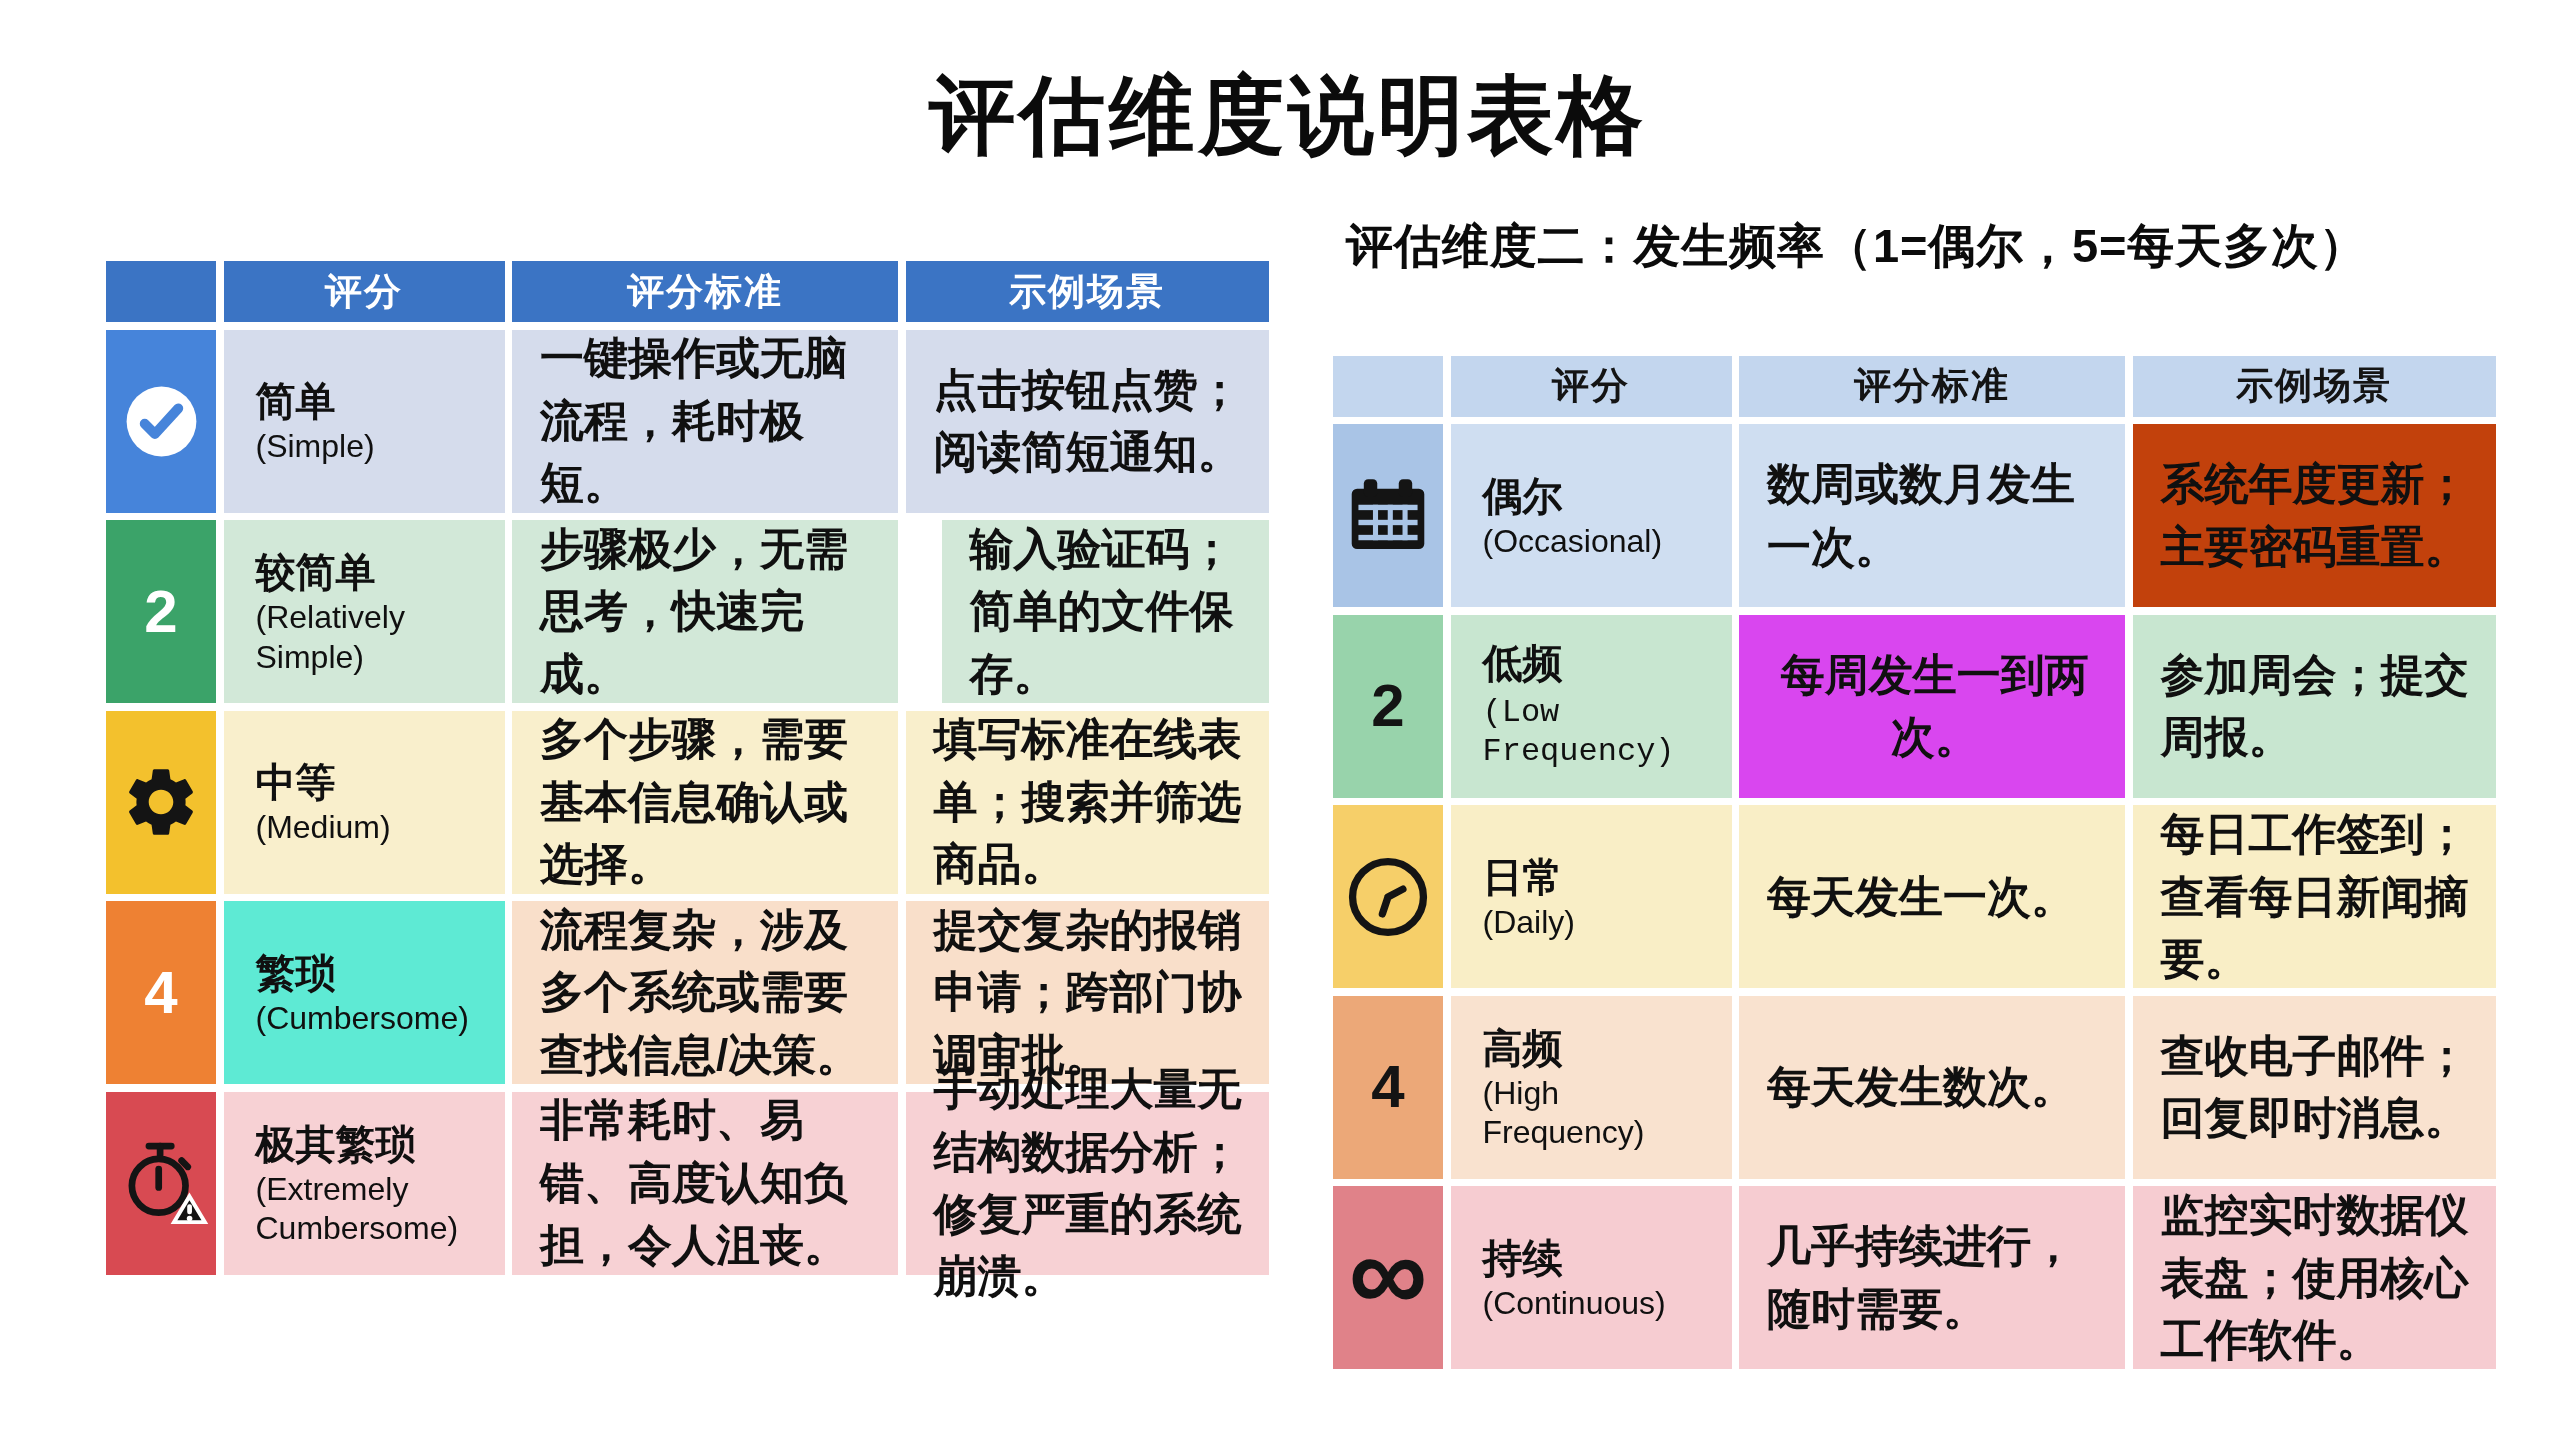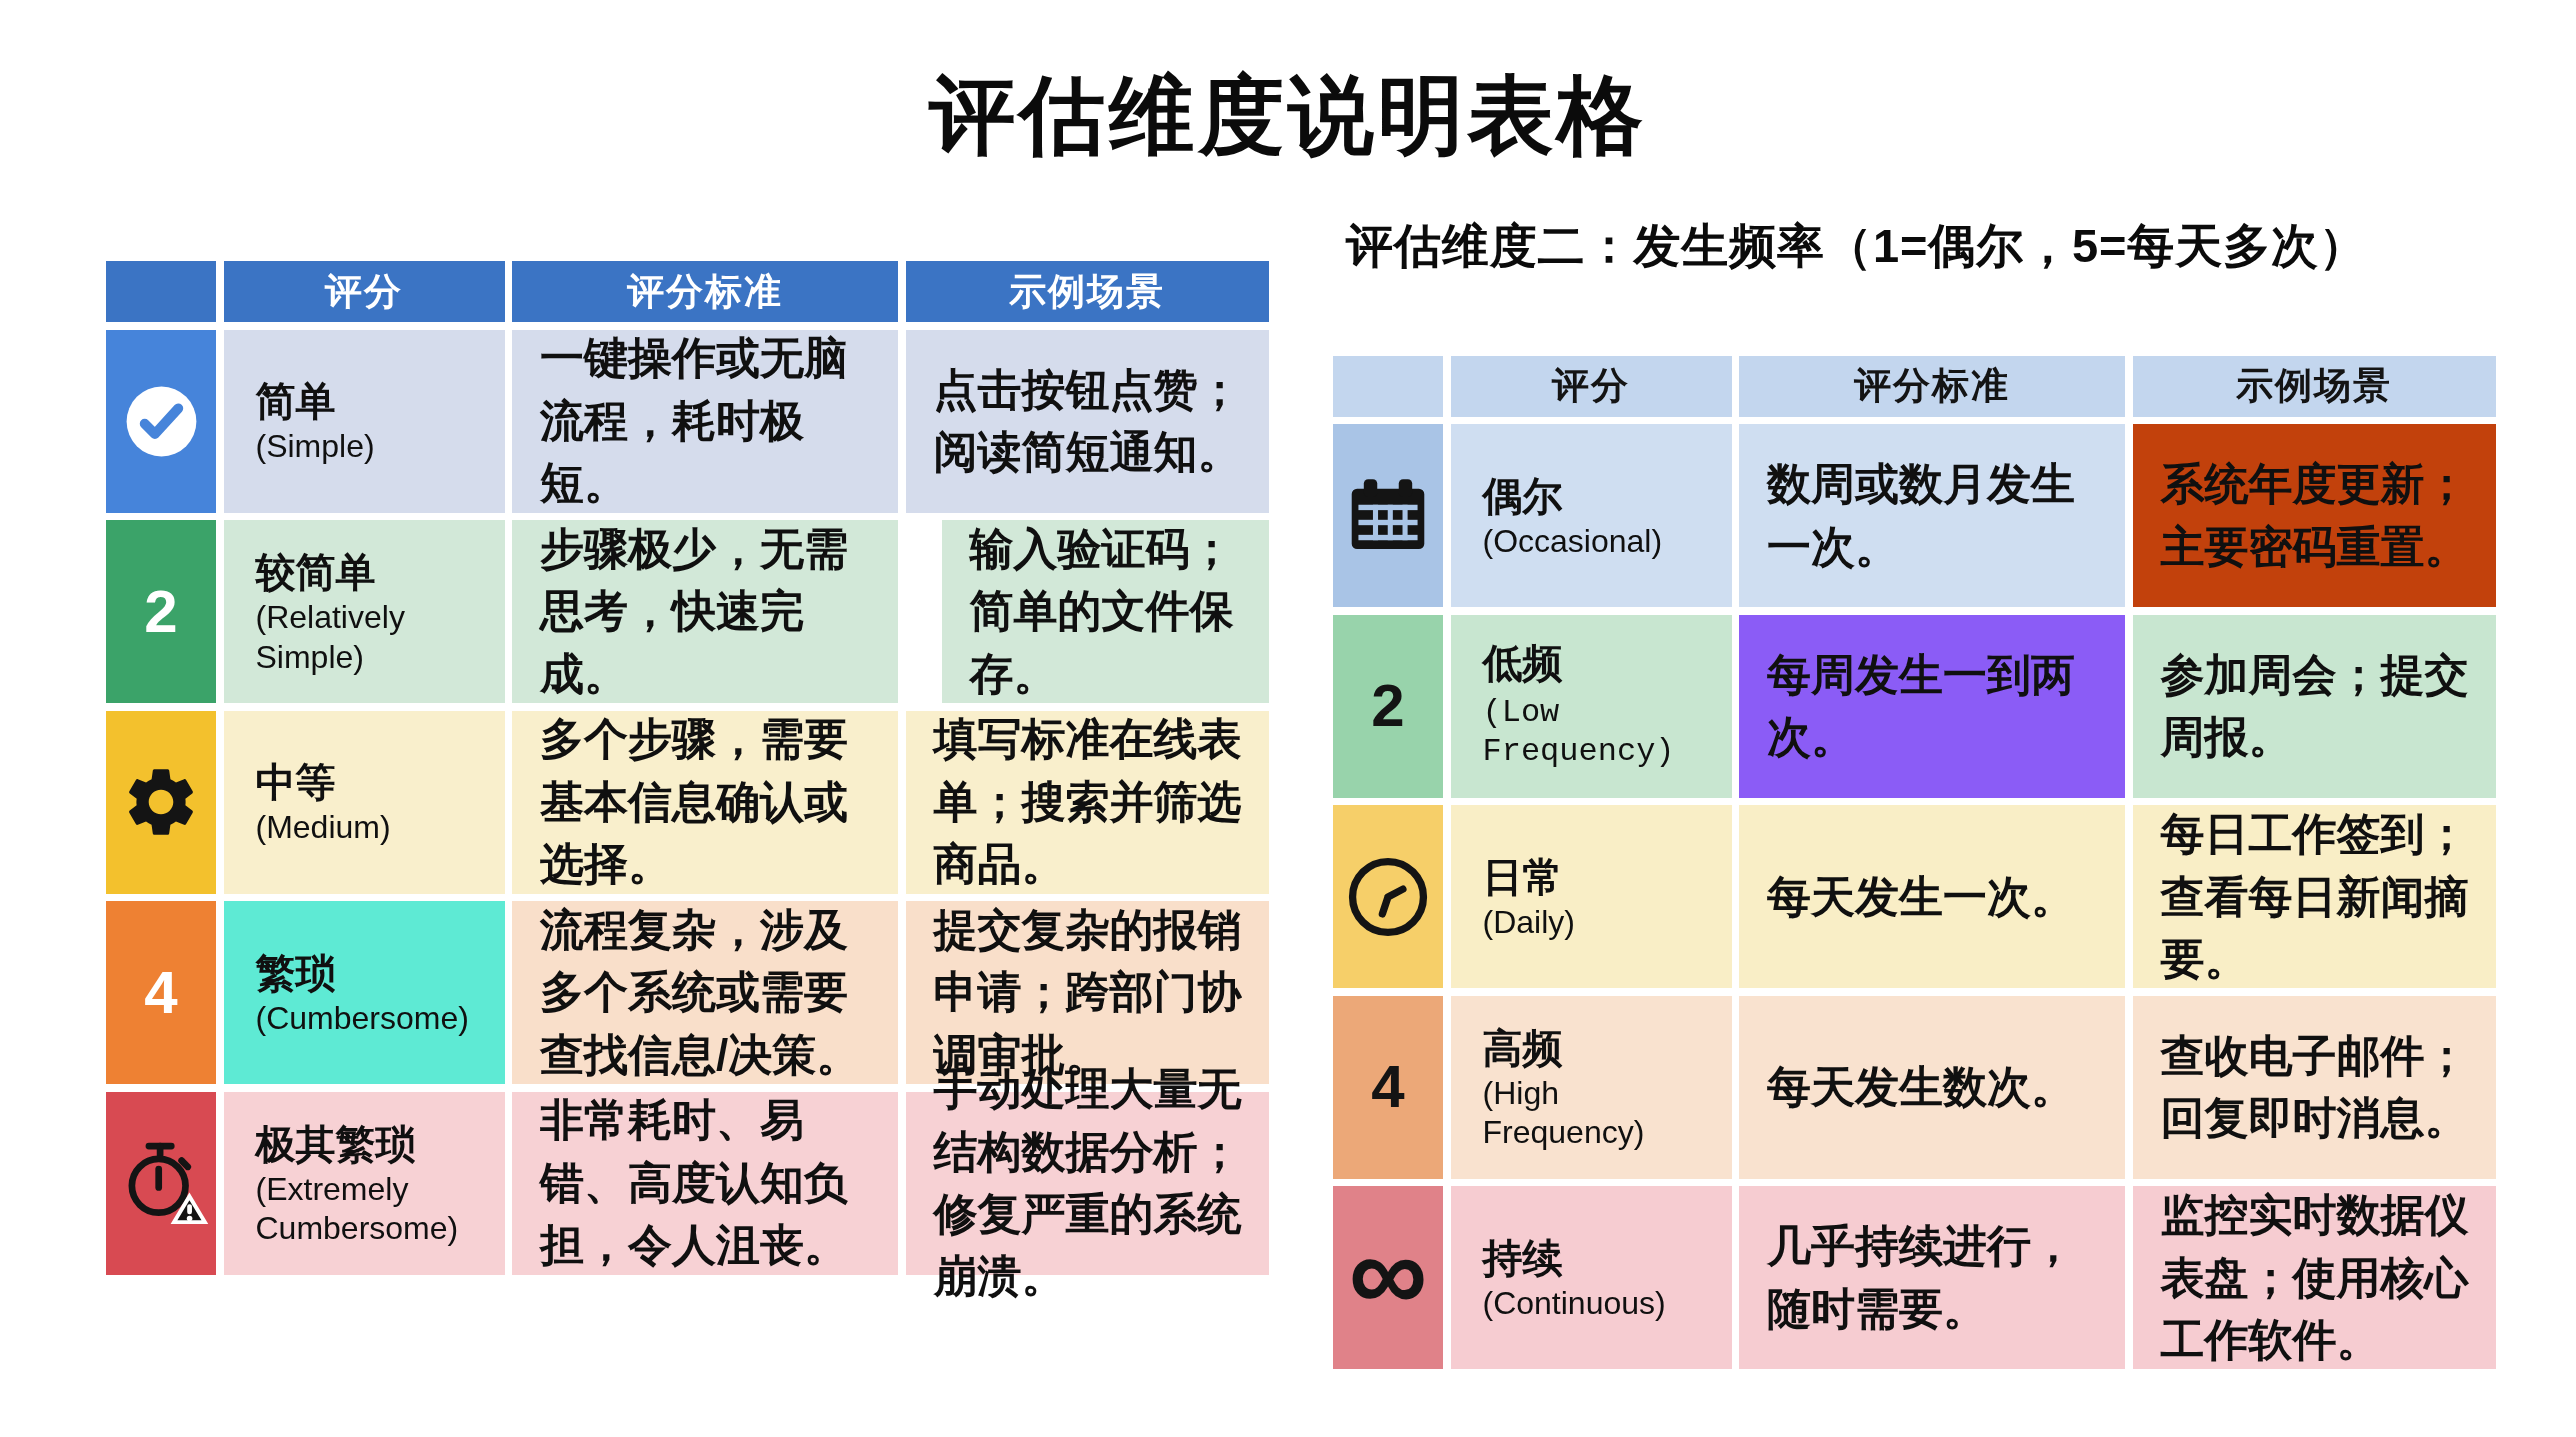--- a/index.html
+++ b/index.html
@@ -125,21 +125,21 @@
             </span>
           </div><div class="cell score" style="background: rgb(207, 222, 241);">
             <div class="zh">偶尔</div>
             <div class="en">(Occasional)</div>
           </div><div class="cell text" style="background: rgb(207, 222, 241);">数周或数月发生一次。</div><div class="cell text" style="background: #c2410c;">系统年度更新；主要密码重置。</div></div>
         <div class="trow"><div class="cell badge" style="background: rgb(152, 211, 171);">
             <span class="num" style="color:#141414">2</span>
           </div><div class="cell score" style="background: rgb(200, 230, 208); font-family: Liberation Mono, monospace;">
             <div class="zh">低频</div>
             <div class="en">(Low Frequency)</div>
-          </div><div class="cell text" style="background: #8b5cf6;">每周发生一到两次。</div><div class="cell text" style="background: rgb(200, 230, 208);">参加周会；提交周报。</div></div>
+          </div><div class="cell text" style="background: #d946ef; text-align: center;">每周发生一到两次。</div><div class="cell text" style="background: rgb(200, 230, 208);">参加周会；提交周报。</div></div>
         <div class="trow"><div class="cell badge" style="background: rgb(246, 207, 105);">
             <span class="icw">
               <svg viewBox="0 0 32 32" width="90" height="90" fill="none" stroke="#141414" stroke-width="2.6" stroke-linecap="round">
                 <circle cx="16" cy="16" r="12.6"></circle>
                 <path d="M16 16 L21.3 13.2 M16 16 L14 22"></path>
               </svg>
             </span>
           </div><div class="cell score" style="background: rgb(249, 238, 198);">
             <div class="zh">日常</div>
             <div class="en">(Daily)</div>

